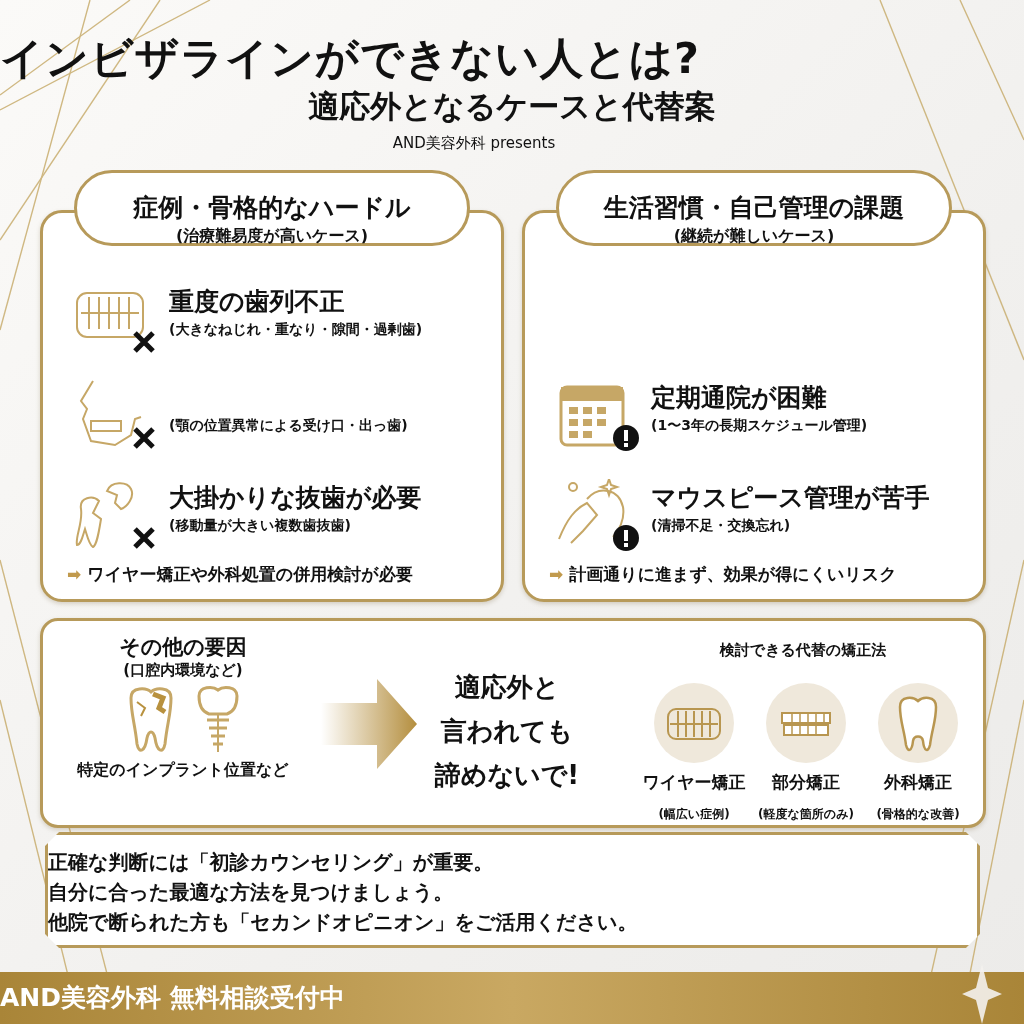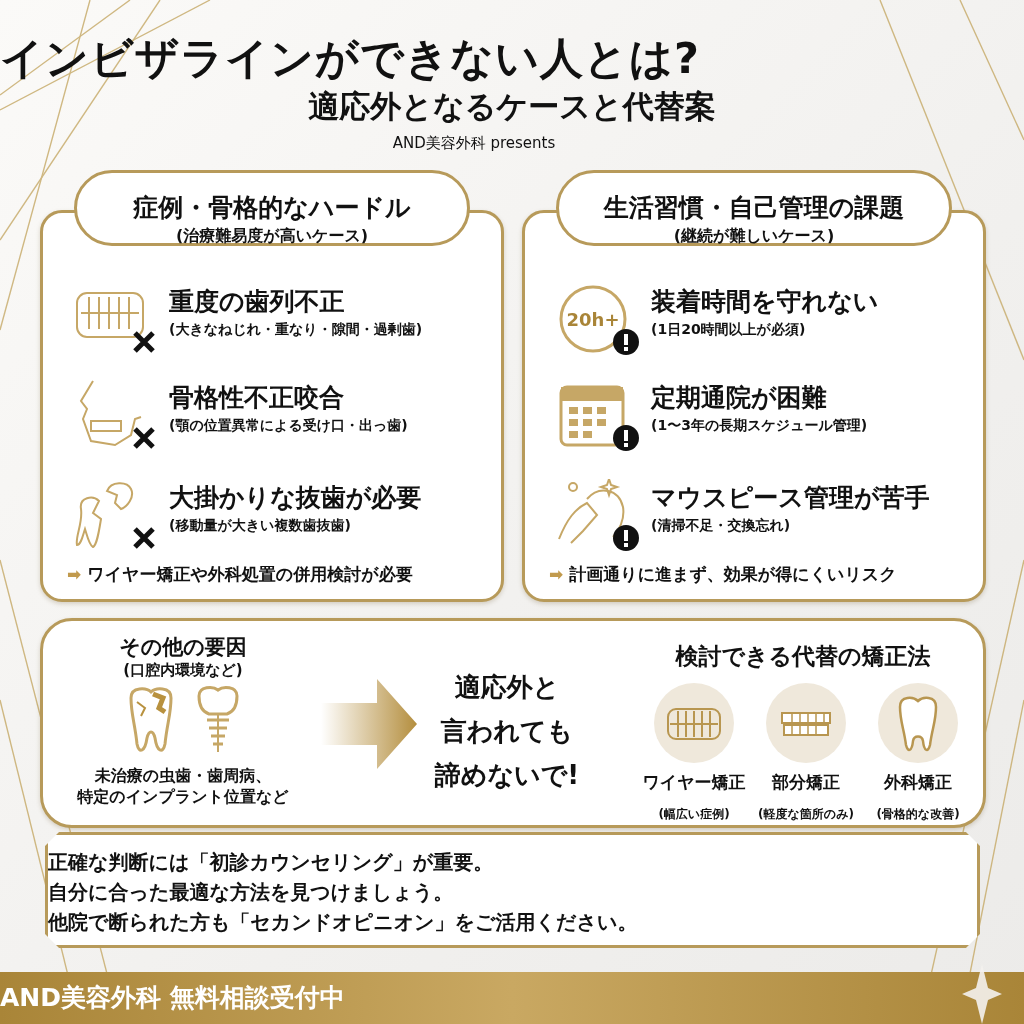--- a/index.html
+++ b/index.html
@@ -68,21 +68,20 @@
   <div class="item" style="top:166px">
     <svg class="ic" viewBox="0 0 80 72">
         <g stroke="#c6a766" stroke-width="2" fill="none">
           <path d="M22 2 L10 22 L16 30 L12 40 L20 62 L44 66 L60 56 L64 40 L70 38"></path>
           <path d="M20 42 h30 v10 h-30z"></path>
         </g>
       </svg>
     <svg class="mark" viewBox="0 0 26 26">
         <path d="M4 4 L22 22 M22 4 L4 22" stroke="#111" stroke-width="5"></path>
       </svg>
-    <div class="t">骨格性不正咬合</div>
     <div class="d">(顎の位置異常による受け口・出っ歯)</div>
   </div>
   <div class="item" style="top:266px">
     <svg class="ic" viewBox="0 0 80 72">
         <g stroke="#c6a766" stroke-width="2" fill="none">
           <path d="M10 30 C8 18 22 16 28 22 L22 34 L30 40 C28 52 26 66 22 68 C18 66 16 56 14 50 C12 56 10 66 6 66 C4 58 12 44 10 30z"></path>
           <path d="M36 12 C40 2 56 2 60 10 C64 18 56 28 50 30 L44 24 L46 16z"></path>
         </g>
       </svg>
     <svg class="mark" viewBox="0 0 26 26">
@@ -92,33 +91,20 @@
     <div class="d">(移動量が大きい複数歯抜歯)</div>
   </div>
   <div class="note" style="top:350px"><span class="ar">➡</span><span>ワイヤー矯正や外科処置の併用検討が必要</span></div>
 </div>
 <div class="pill" style="left:74px;top:170px;width:396px;height:76px">
   <div class="h">症例・骨格的なハードル</div>
   <div class="s">(治療難易度が高いケース)</div>
 </div>
 
 <div class="panel" style="left:522px;top:210px;width:464px;height:392px">
-  <div class="item" style="top:70px">
-    <svg class="ic" viewBox="0 0 80 72">
-        <circle cx="40" cy="36" r="32" stroke="#c6a766" stroke-width="3" fill="#fff"></circle>
-        <text x="40" y="43" font-size="18" text-anchor="middle" fill="#a98538" font-family="DejaVu Sans, sans-serif" font-weight="bold">20h+</text>
-      </svg>
-    <svg class="mark" viewBox="0 0 26 26">
-        <circle cx="13" cy="13" r="13" fill="#111"></circle>
-        <rect x="11" y="5" width="4" height="11" fill="#fff"></rect>
-        <rect x="11" y="18" width="4" height="4" fill="#fff"></rect>
-      </svg>
-    <div class="t">装着時間を守れない</div>
-    <div class="d">(1日20時間以上が必須)</div>
-  </div>
   <div class="item" style="top:166px">
     <svg class="ic" viewBox="0 0 80 72">
         <rect x="8" y="8" width="62" height="58" rx="6" fill="#fff" stroke="#c6a766" stroke-width="3"></rect>
         <rect x="8" y="8" width="62" height="14" fill="#c6a766"></rect>
         <g fill="#c6a766">
           <rect x="16" y="28" width="9" height="7"></rect>
           <rect x="30" y="28" width="9" height="7"></rect>
           <rect x="44" y="28" width="9" height="7"></rect>
           <rect x="16" y="40" width="9" height="7"></rect>
           <rect x="30" y="40" width="9" height="7"></rect>
@@ -152,56 +138,55 @@
     <div class="t">マウスピース管理が苦手</div>
     <div class="d">(清掃不足・交換忘れ)</div>
   </div>
   <div class="note" style="top:350px"><span class="ar">➡</span><span>計画通りに進まず、効果が得にくいリスク</span></div>
 </div>
 <div class="pill" style="left:556px;top:170px;width:396px;height:76px">
   <div class="h">生活習慣・自己管理の課題</div>
   <div class="s">(継続が難しいケース)</div>
 </div>
 
-<div class="panel" style="left:40px;top:618px;width:946px;height:210px;border-radius:32px">
+<div class="panel" style="left:40px;top:618px;width:946px;height:210px;border-radius:18px">
   <div style="position:absolute;left:20px;top:12px;width:240px;text-align:center">
     <div style="font-size:21px;font-weight:bold">その他の要因</div>
     <div style="font-size:15px;font-weight:bold">(口腔内環境など)</div>
     <div style="height:76px;position:relative;margin-top:4px">
       <svg style="position:absolute;left:60px;top:0" width="56" height="72" viewBox="0 0 56 72">
           <path d="M8 14 C8 2 24 4 28 8 C32 4 48 2 48 14 C48 30 44 40 42 60 C40 70 34 68 32 54 C30 46 26 46 24 54 C22 68 16 70 14 60 C12 40 8 30 8 14z" fill="#fff" stroke="#c6a766" stroke-width="3"></path>
           <path d="M30 10 l10 4 l-4 10 l6 4" stroke="#b8913e" stroke-width="5" fill="none"></path>
           <path d="M14 18 l8 6 l-4 8" stroke="#b8913e" stroke-width="2" fill="none"></path>
         </svg>
       <svg style="position:absolute;left:130px;top:0" width="50" height="72" viewBox="0 0 50 72">
           <path d="M6 12 C6 2 20 2 25 6 C30 2 44 2 44 12 C44 22 40 28 34 30 L16 30 C10 28 6 22 6 12z" fill="#fff" stroke="#c6a766" stroke-width="3"></path>
           <g stroke="#c6a766" stroke-width="3">
             <path d="M14 36 h22 M16 44 h18 M18 52 h14 M20 60 h10"></path>
           </g>
           <path d="M25 30 v38" stroke="#c6a766" stroke-width="2"></path>
         </svg>
     </div>
-    <div style="font-size:16px;font-weight:bold;margin-top:6px">未治療の虫歯・歯周病、</div>
     <div style="font-size:16px;font-weight:bold">特定のインプラント位置など</div>
   </div>
   <svg style="position:absolute;left:278px;top:58px" width="96" height="90" viewBox="0 0 96 90">
       <defs>
         <linearGradient id="ga" x1="0" x2="1">
           <stop offset="0" stop-color="#fff"></stop>
           <stop offset="1" stop-color="#b48e3e"></stop>
         </linearGradient>
       </defs>
       <path d="M0 24 H56 V0 L96 45 L56 90 V66 H0z" fill="url(#ga)"></path>
     </svg>
   <div style="position:absolute;left:364px;top:44px;width:200px;text-align:center;font-size:26px;font-weight:bold;line-height:44px">
     <div>適応外と</div>
     <div>言われても</div>
     <div>諦めないで!</div>
   </div>
-  <div style="position:absolute;left:600px;top:20px;width:320px;text-align:center;font-size:23px;font-weight:bold">検討できる代替の矯正法</div>
+  <div style="position:absolute;left:600px;top:20px;width:320px;text-align:center;font-size:15px;font-weight:bold">検討できる代替の矯正法</div>
   <div class="alt" style="left:596px;top:62px">
     <div class="circ"><svg width="80" height="80" viewBox="0 0 80 80">
           <g stroke="#b89650" stroke-width="2" fill="none">
             <rect x="14" y="26" width="52" height="30" rx="8"></rect>
             <path d="M16 41 h48"></path>
             <path d="M24 28 v26 M32 28 v26 M40 28 v26 M48 28 v26 M56 28 v26"></path>
           </g>
         </svg></div>
     <div class="n">ワイヤー矯正</div>
     <div class="c">(幅広い症例)</div>

